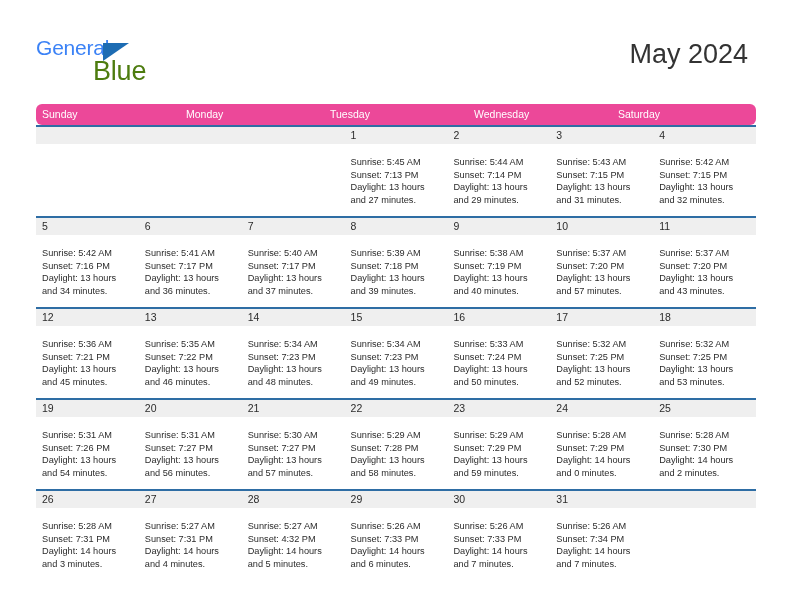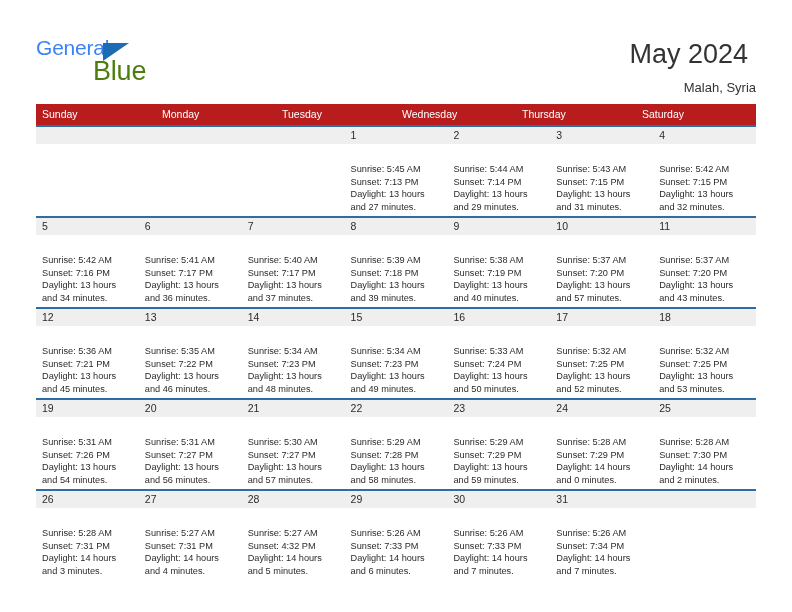--- a/index.html
+++ b/index.html
@@ -83,22 +83,23 @@
 
   
   .cal {
     position: absolute;
     left: 36px;
     top: 104px;
     width: 720px;
   }
   .cal-head {
     display: flex;
-    background: #b91c1c;
+    background: #ec4899;
     height: 21px;
+    border-radius: 6px;
   }
   .cal-head .hcell {
     flex: 1 1 0;
     color: #ffffff;
     font-size: 10.5px;
     line-height: 21px;
     padding-left: 6px;
     box-sizing: border-box;
     white-space: nowrap;
     overflow: hidden;
@@ -122,21 +123,21 @@
   .cell .dateband {
     height: 17px;
     background: #efefef;
     font-size: 10.5px;
     line-height: 17px;
     padding-left: 6px;
     color: #2b2b2b;
     box-sizing: border-box;
   }
   .cell .info {
-    padding: 19px 6px 0 6px;
+    padding: 12px 6px 0 6px;
     font-size: 9.2px;
     line-height: 12.6px;
     color: #2b2b2b;
   }
   .cell .info div {
     white-space: normal;
   }
 </style>
 </head>
 <body>
@@ -146,33 +147,31 @@
   <div class="top">
 
     <div class="logo">
       <span class="logo-general">General</span>
       <span class="logo-tri"></span>
       <span class="logo-blue">Blue</span>
     </div>
 
     <div class="title-block">
       <h1 class="title">May 2024</h1>
-      <div class="subtitle">Malah, Syria</div>
     </div>
 
   </div>
 
   <div class="cal">
 
     <div class="cal-head">
       <div class="hcell">Sunday</div>
       <div class="hcell">Monday</div>
       <div class="hcell">Tuesday</div>
       <div class="hcell">Wednesday</div>
-      <div class="hcell">Thursday</div>
       <div class="hcell">Saturday</div>
     </div>
 
     <div class="week">
       <div class="cell">
         <div class="dateband"></div>
         <div class="info">
           <div></div>
           <div></div>
           <div></div>

